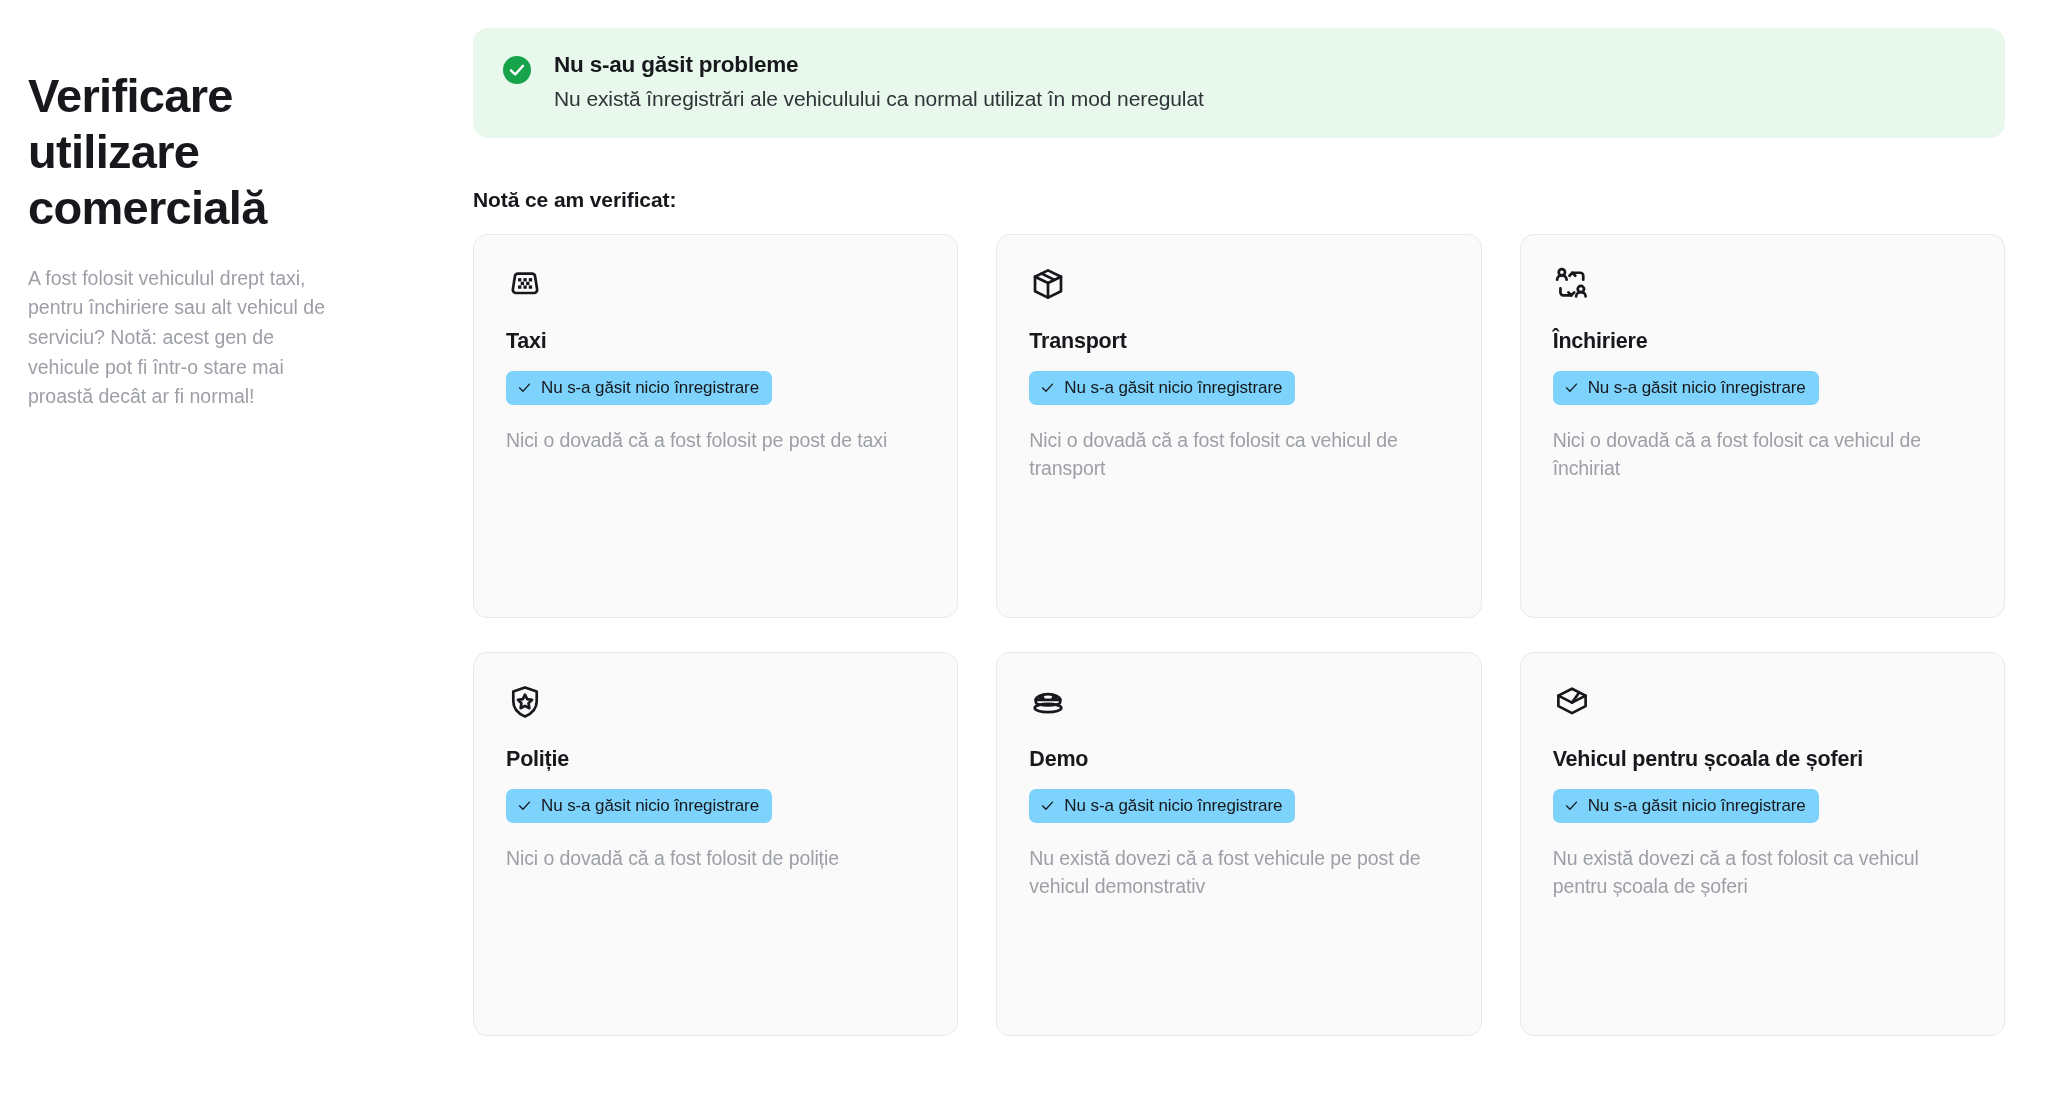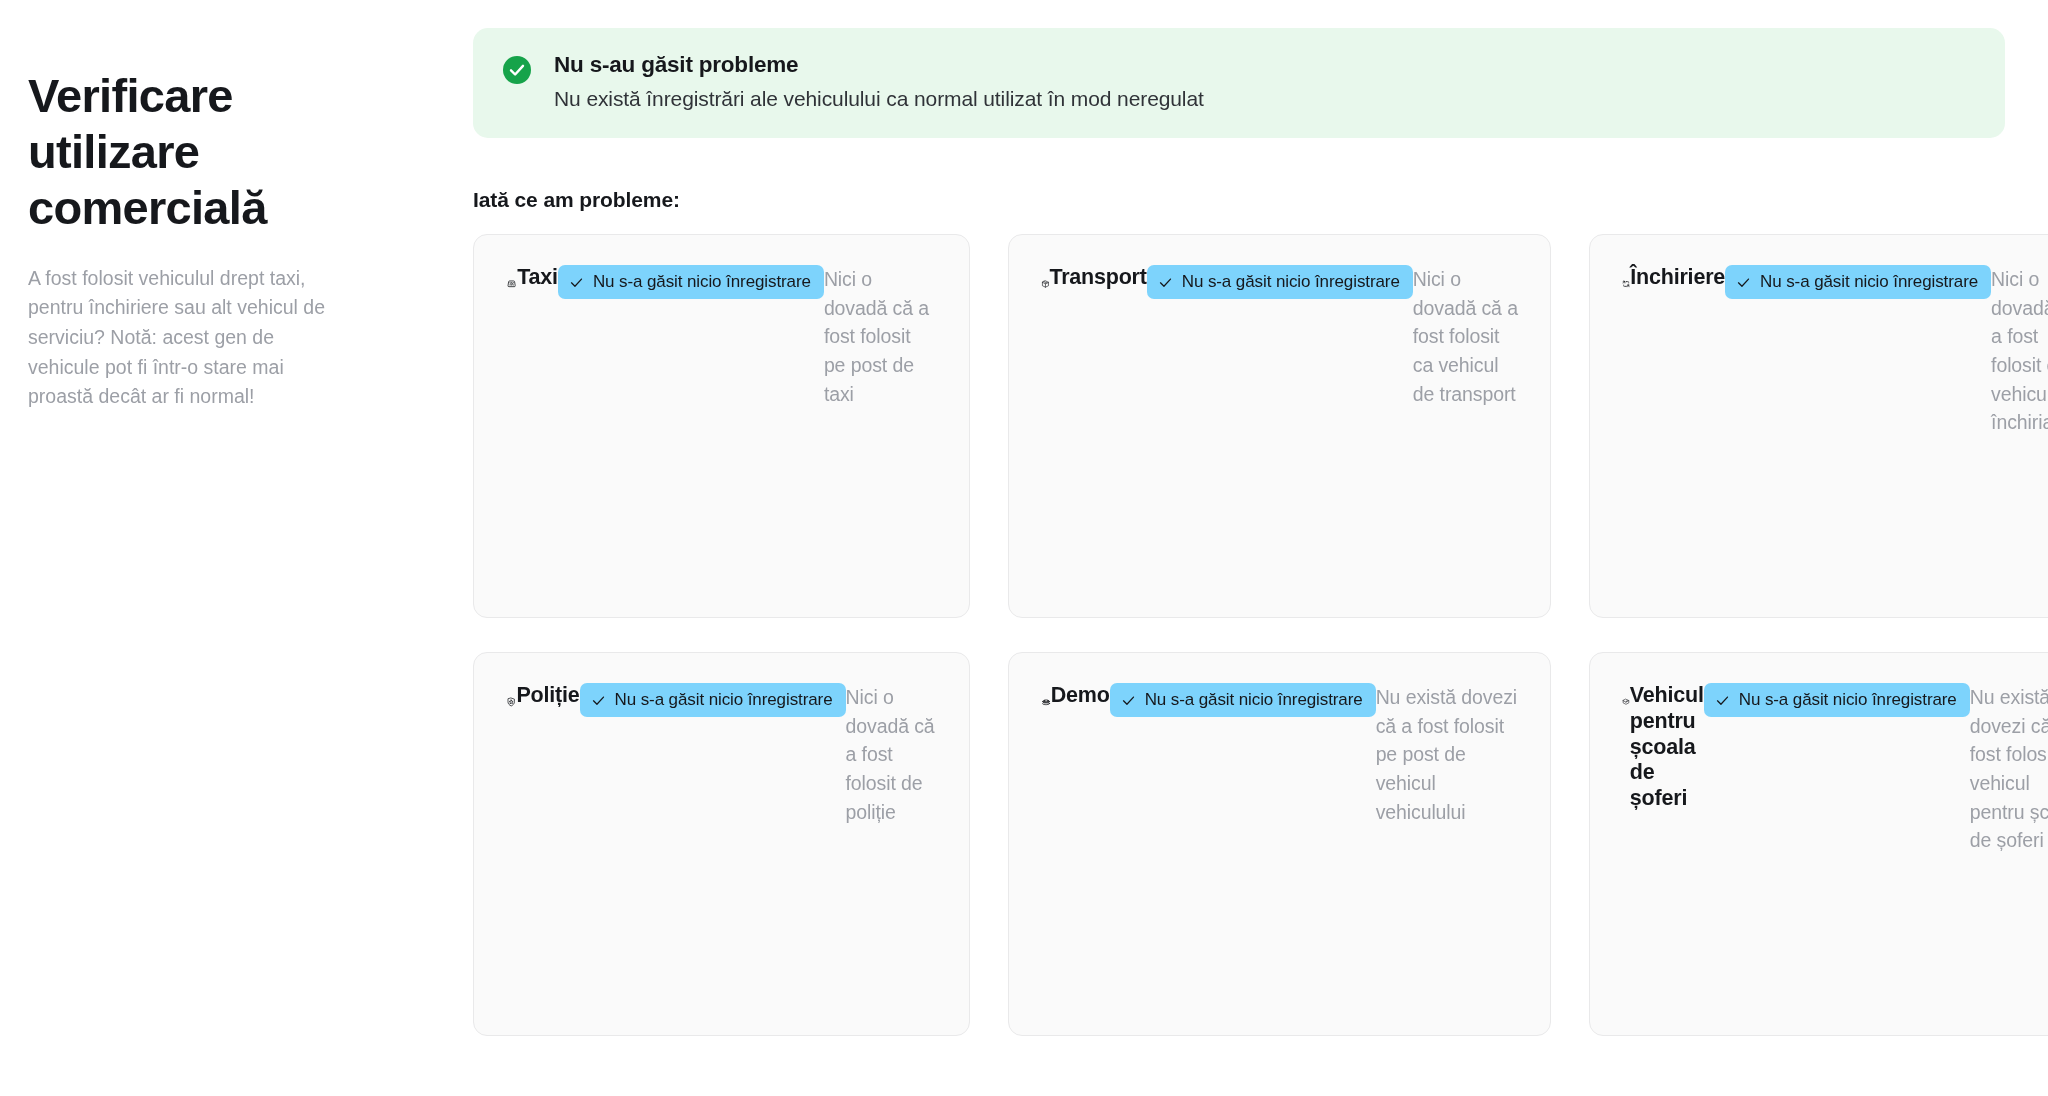--- a/index.html
+++ b/index.html
@@ -112,20 +112,21 @@
     gap: 34px 38px;
   }
 
   .card {
     background: #fafafa;
     border: 1px solid #e9e9ea;
     border-radius: 14px;
     padding: 30px 32px 28px 32px;
     min-height: 384px;
     display: flex;
+    flex-direction: column;
   }
 
   .card-icon {
     width: 38px;
     height: 38px;
     color: #16181c;
     margin-bottom: 26px;
   }
   .card-icon svg { display: block; width: 100%; height: 100%; }
 
@@ -182,21 +183,21 @@
         <svg width="18" height="18" viewBox="0 0 24 24" fill="none" stroke="#ffffff" stroke-width="3.2" stroke-linecap="round" stroke-linejoin="round" aria-hidden="true">
           <polyline points="4,12.5 9.5,18 20,6.5"></polyline>
         </svg>
       </span>
       <div class="banner-texts">
         <div class="banner-title">Nu s-au găsit probleme</div>
         <div class="banner-sub">Nu există înregistrări ale vehiculului ca normal utilizat în mod neregulat</div>
       </div>
     </section>
 
-    <h2 class="section-heading">Iată ce am probleme:</h2>
+    <h2 class="section-heading">Notă ce am verificat:</h2>
 
     <div class="cards-grid">
 
       <article class="card">
         <span class="card-icon">
           <svg viewBox="0 0 24 24" fill="none" stroke="currentColor" stroke-width="1.7" stroke-linejoin="round" aria-hidden="true">
             <path d="M7.6 5.5h8.8a2 2 0 0 1 1.96 1.6l1.3 8.3a2 2 0 0 1-1.97 2.3H6.3a2 2 0 0 1-1.97-2.3l1.3-8.3A2 2 0 0 1 7.6 5.5z"></path>
             <g fill="currentColor" stroke="none">
               <rect x="7.6" y="8.3" width="2.1" height="2.1"></rect>
               <rect x="11.0" y="8.3" width="2.1" height="2.1"></rect>
@@ -289,21 +290,21 @@
             <ellipse cx="12" cy="15.8" rx="8.4" ry="2.6"></ellipse>
           </svg>
         </span>
         <div class="card-title">Demo</div>
         <div class="card-badge">
           <svg class="badge-check" width="15" height="15" viewBox="0 0 24 24" fill="none" stroke="currentColor" stroke-width="2" stroke-linecap="round" stroke-linejoin="round" aria-hidden="true">
             <polyline points="4,12.5 9.5,18 20,6.5"></polyline>
           </svg>
           <span class="badge-label">Nu s-a găsit nicio înregistrare</span>
         </div>
-        <div class="card-desc">Nu există dovezi că a fost folosit pe post de vehicul vehiculului</div>
+        <div class="card-desc">Nu există dovezi că a fost vehicule pe post de vehicul demonstrativ</div>
       </article>
 
       <article class="card">
         <span class="card-icon">
           <svg viewBox="0 0 24 24" fill="none" stroke="currentColor" stroke-width="1.7" stroke-linejoin="round" stroke-linecap="round" aria-hidden="true">
             <path d="M12 3.6 20.6 8.0 12 12.4 3.4 8.0z"></path>
             <path d="M3.4 8.0v6.6L12 19.0l8.6-4.4V8.0"></path>
             <path d="M12 12.4 16.4 6.1"></path>
           </svg>
         </span>

